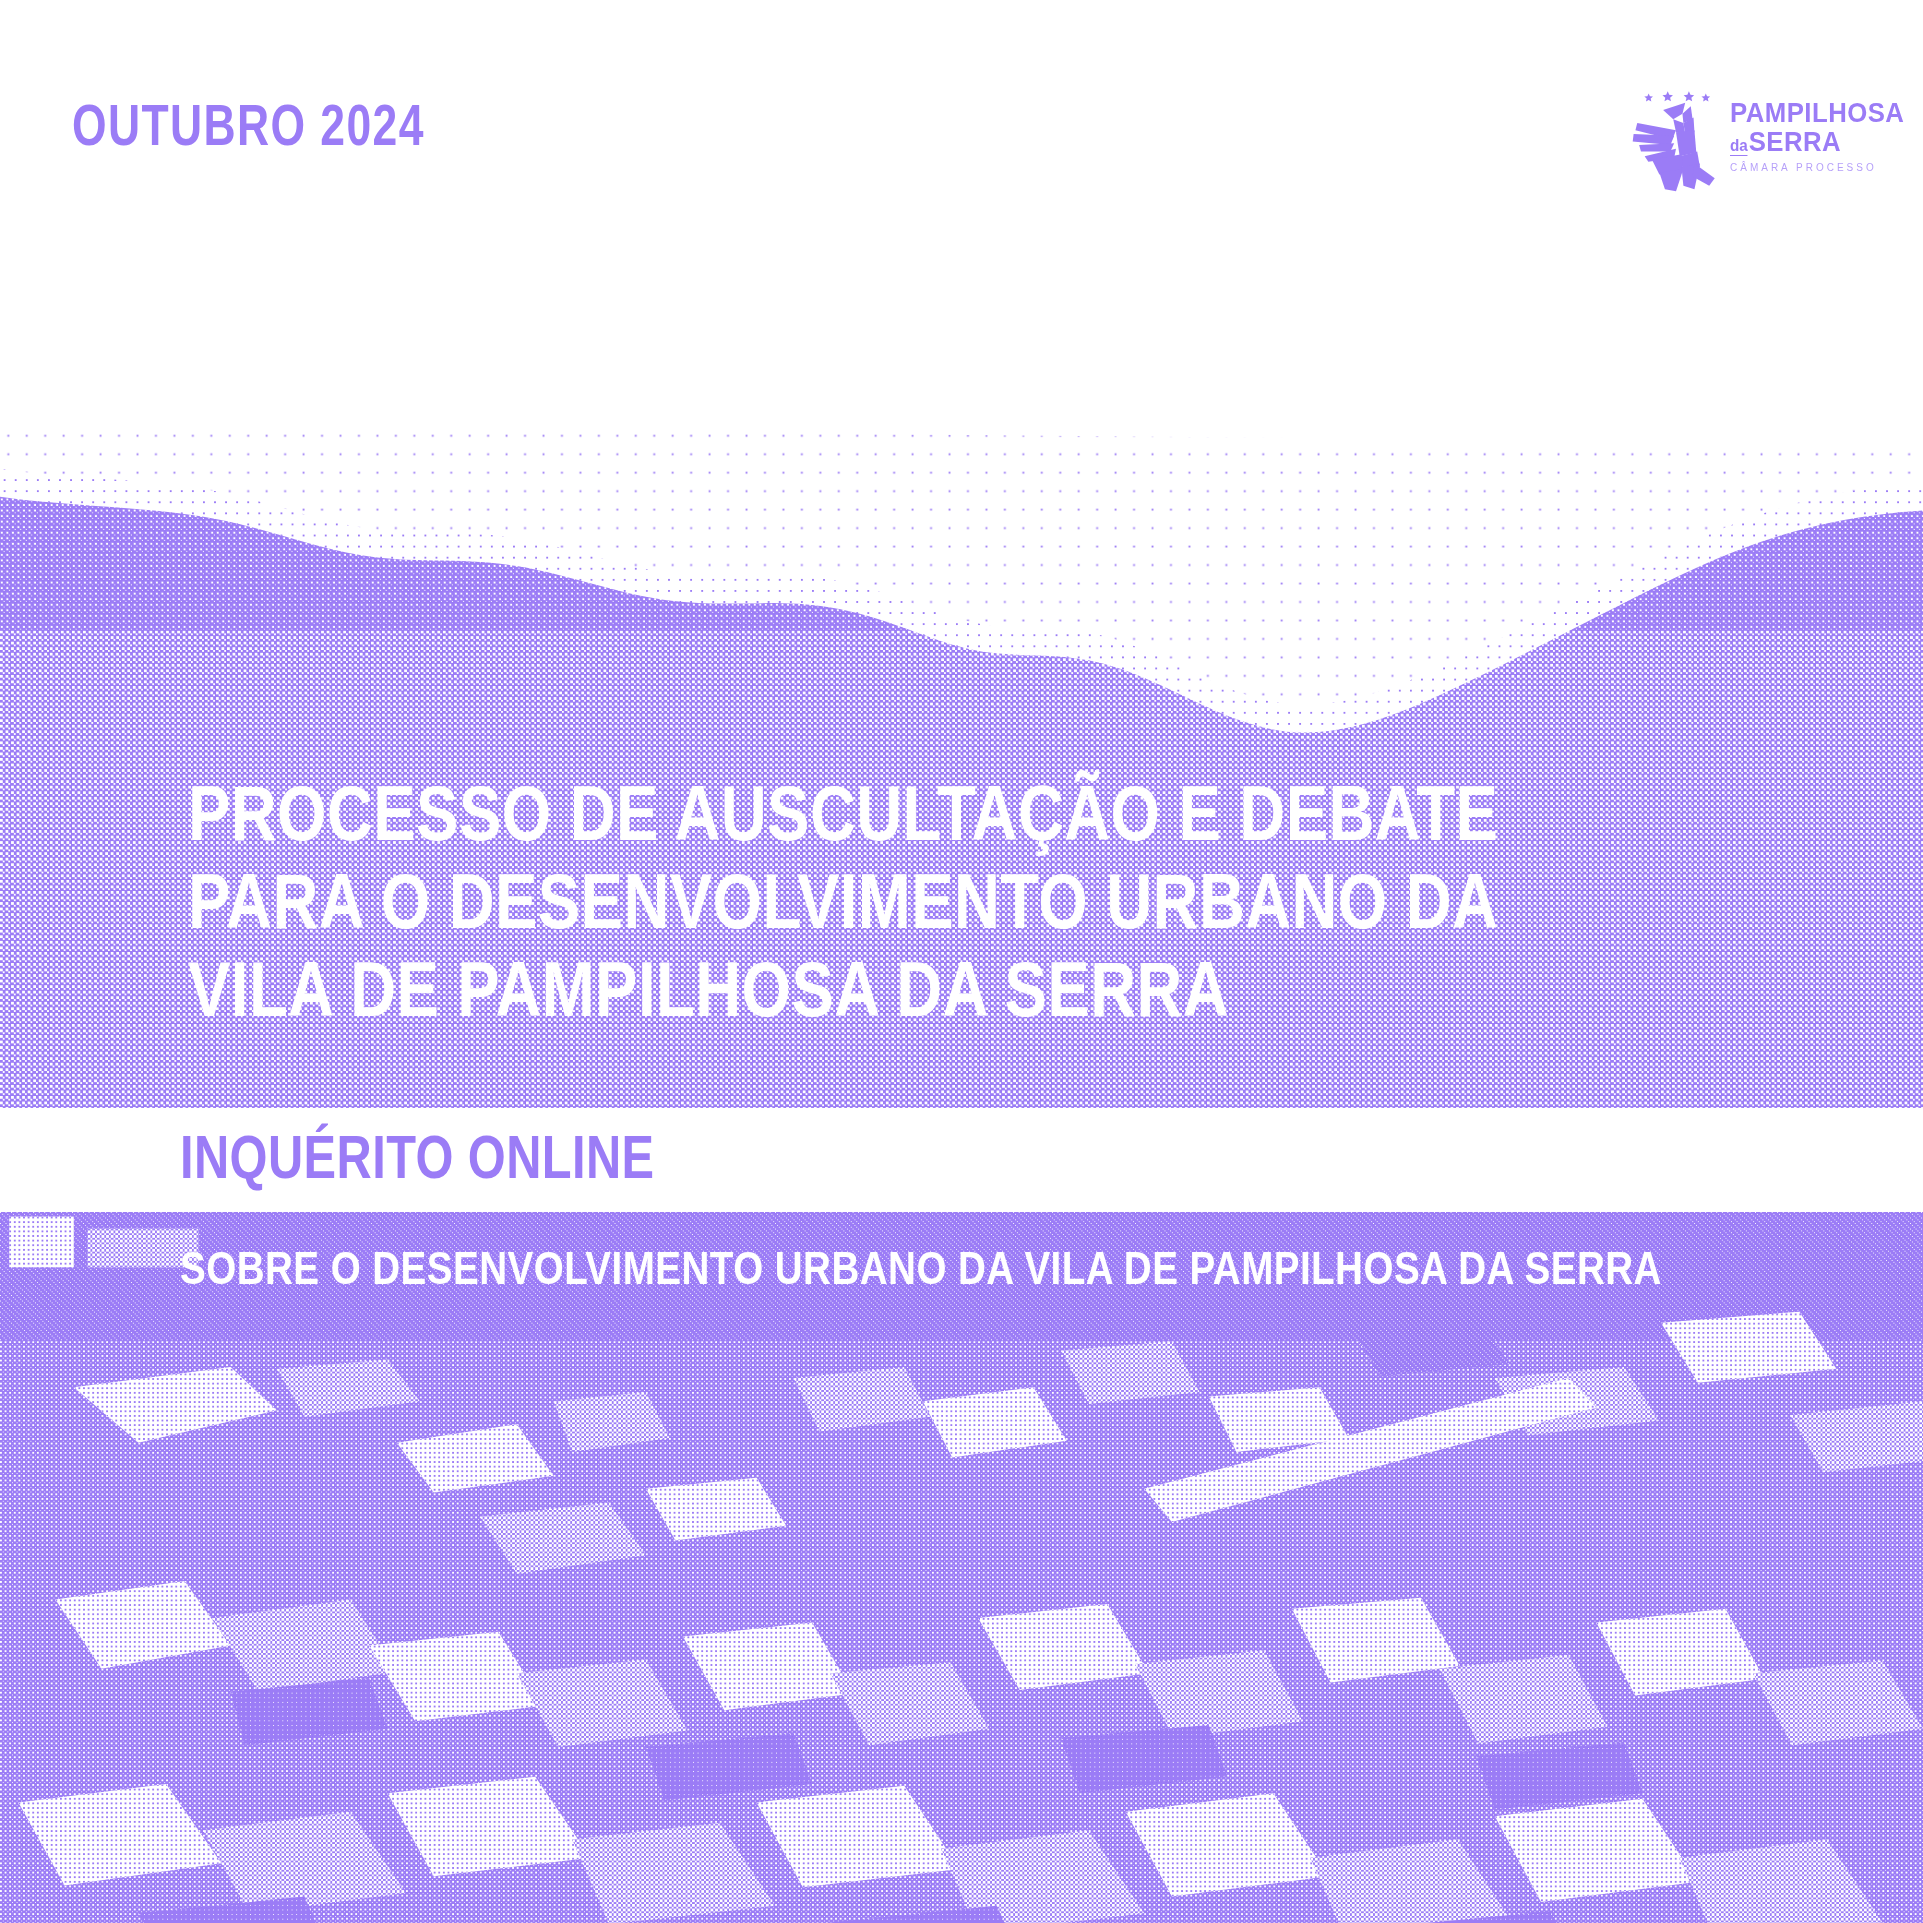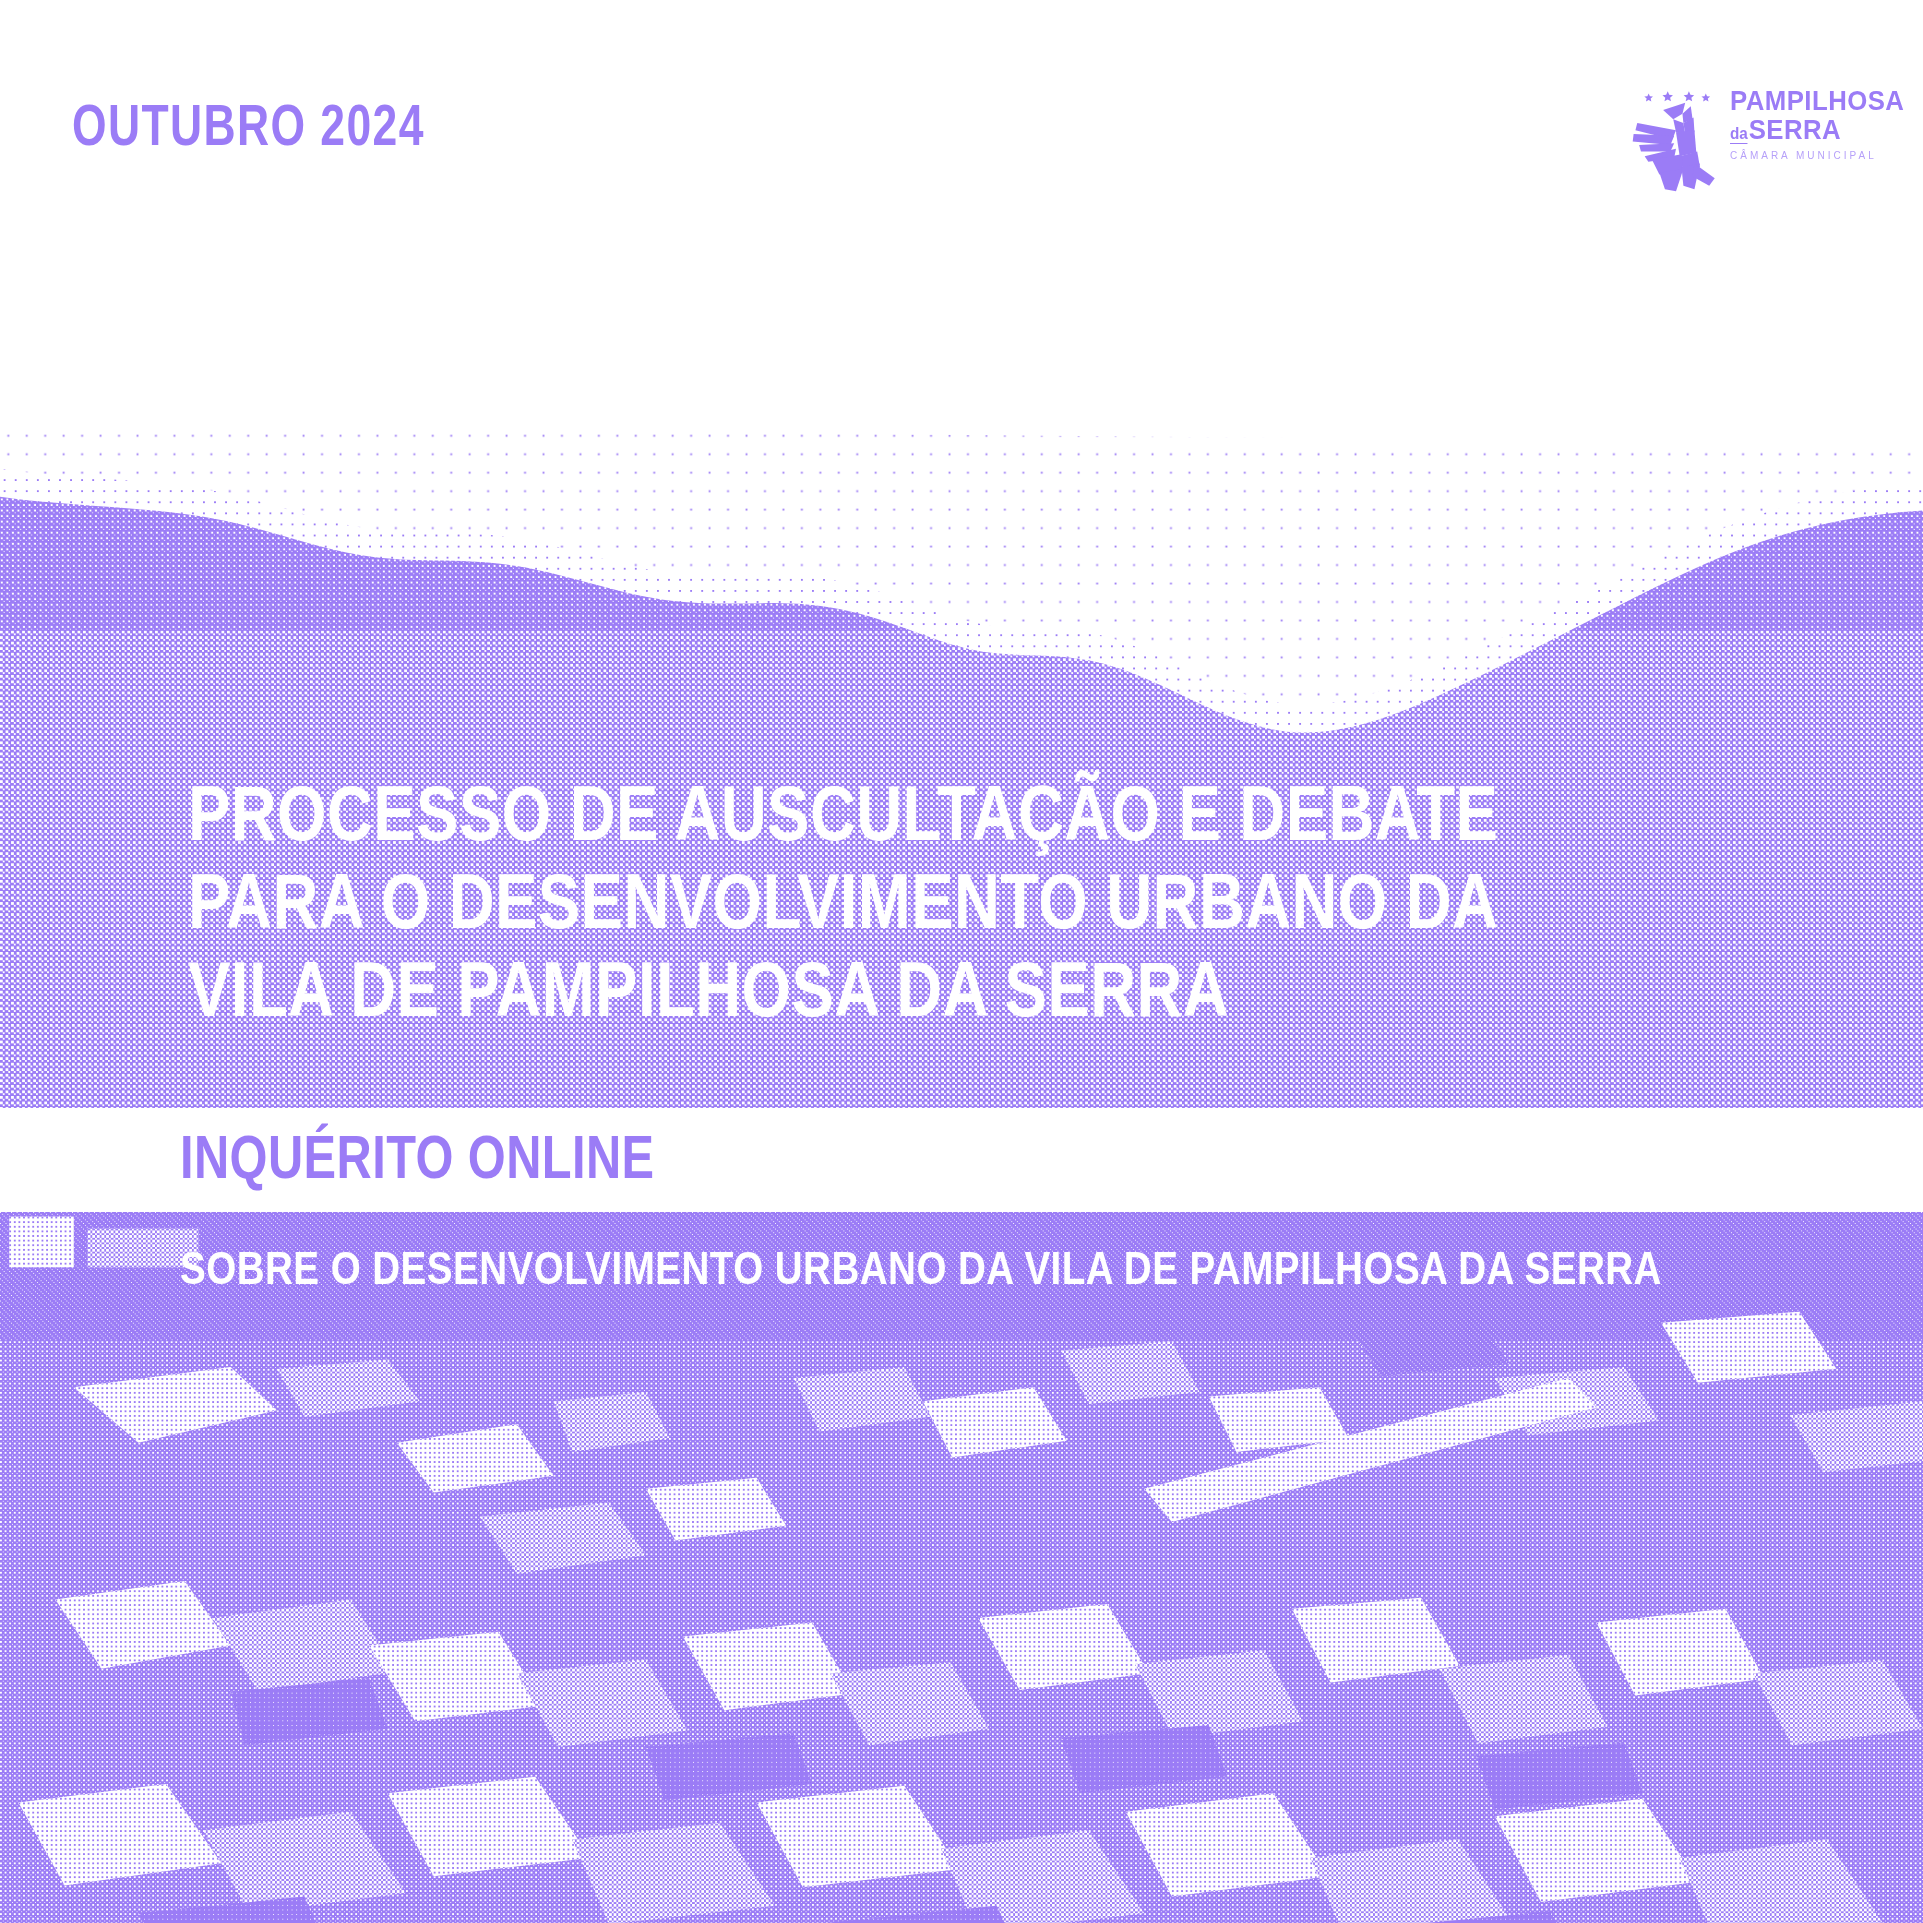--- a/index.html
+++ b/index.html
@@ -36,21 +36,21 @@
 
   #logo {
     position:absolute;
     right:55px;
     top:35px;
     width:240px;
     height:118px;
   }
   #logo-mark { position:absolute; left:0; top:0; width:96px; height:118px; }
   #logo-text-wrap {
-    position:absolute; left:102px; top:12px; width:138px;
+    position:absolute; left:102px; top:24px; width:138px;
   }
   .logo-line1 {
     font-size:28px; font-weight:bold; color:#9b7cf6;
     letter-spacing:0.5px; line-height:1.02; white-space:nowrap;
     transform:scaleX(0.92); transform-origin:left center;
   }
   .logo-line2-wrap {
     display:flex; align-items:flex-end; line-height:1.02;
     transform:scaleX(0.92); transform-origin:left center;
   }
@@ -178,21 +178,21 @@
         <path d="M72 96 L94 112 L88 120 L70 110 Z"></path>
       </g>
     </svg>
 
     <div id="logo-text-wrap">
       <div class="logo-line1">PAMPILHOSA</div>
       <div class="logo-line2-wrap">
         <span class="logo-da">da</span>
         <span class="logo-serra">SERRA</span>
       </div>
-      <div class="logo-sub">CÂMARA MUNICIPAL</div>
+      <div class="logo-sub">CÂMARA PROCESSO</div>
     </div>
   </div>
 
   <div id="mountain-band">
     <svg id="mountain-svg" viewBox="0 0 2084 757" preserveAspectRatio="none">
       <defs>
         <pattern id="dotA" width="6" height="6" patternUnits="userSpaceOnUse">
           <rect width="6" height="6" fill="#9b7cf6"></rect>
           <rect x="0" y="0" width="3" height="3" fill="#ffffff"></rect>
           <rect x="3" y="3" width="2" height="2" fill="#ffffff"></rect>

